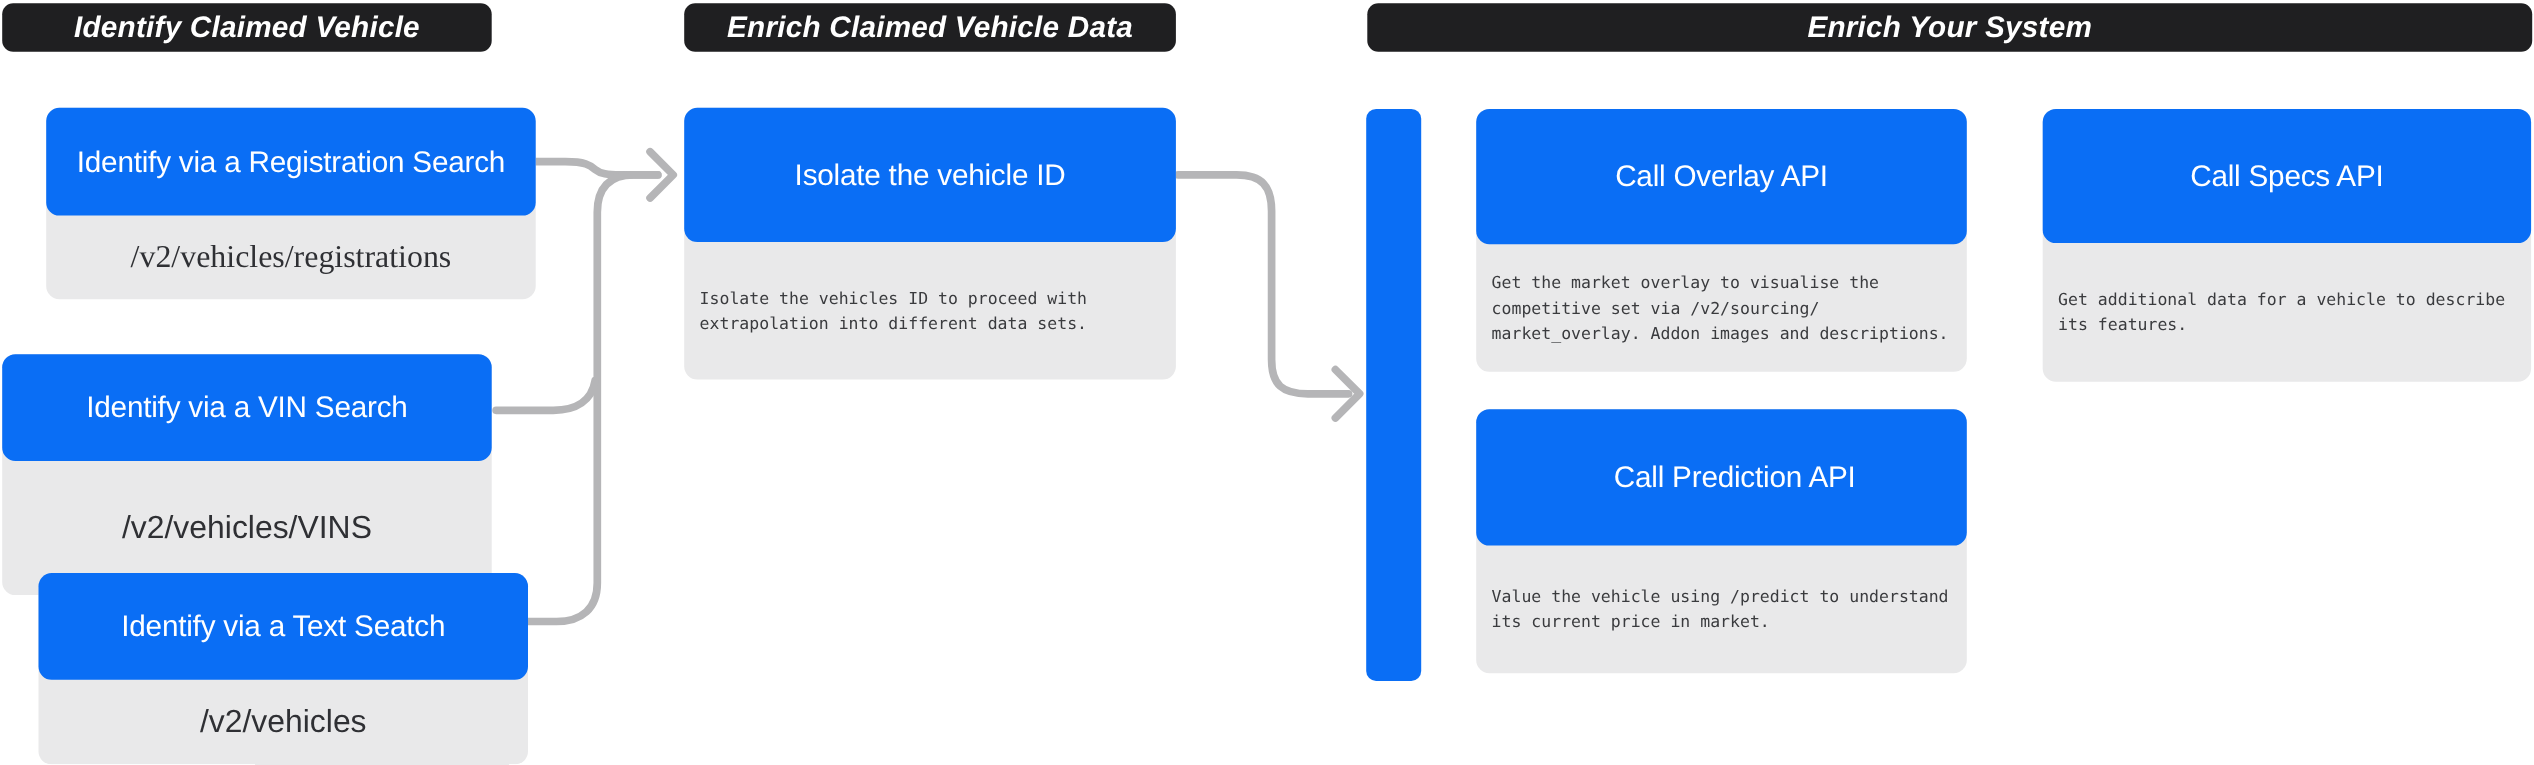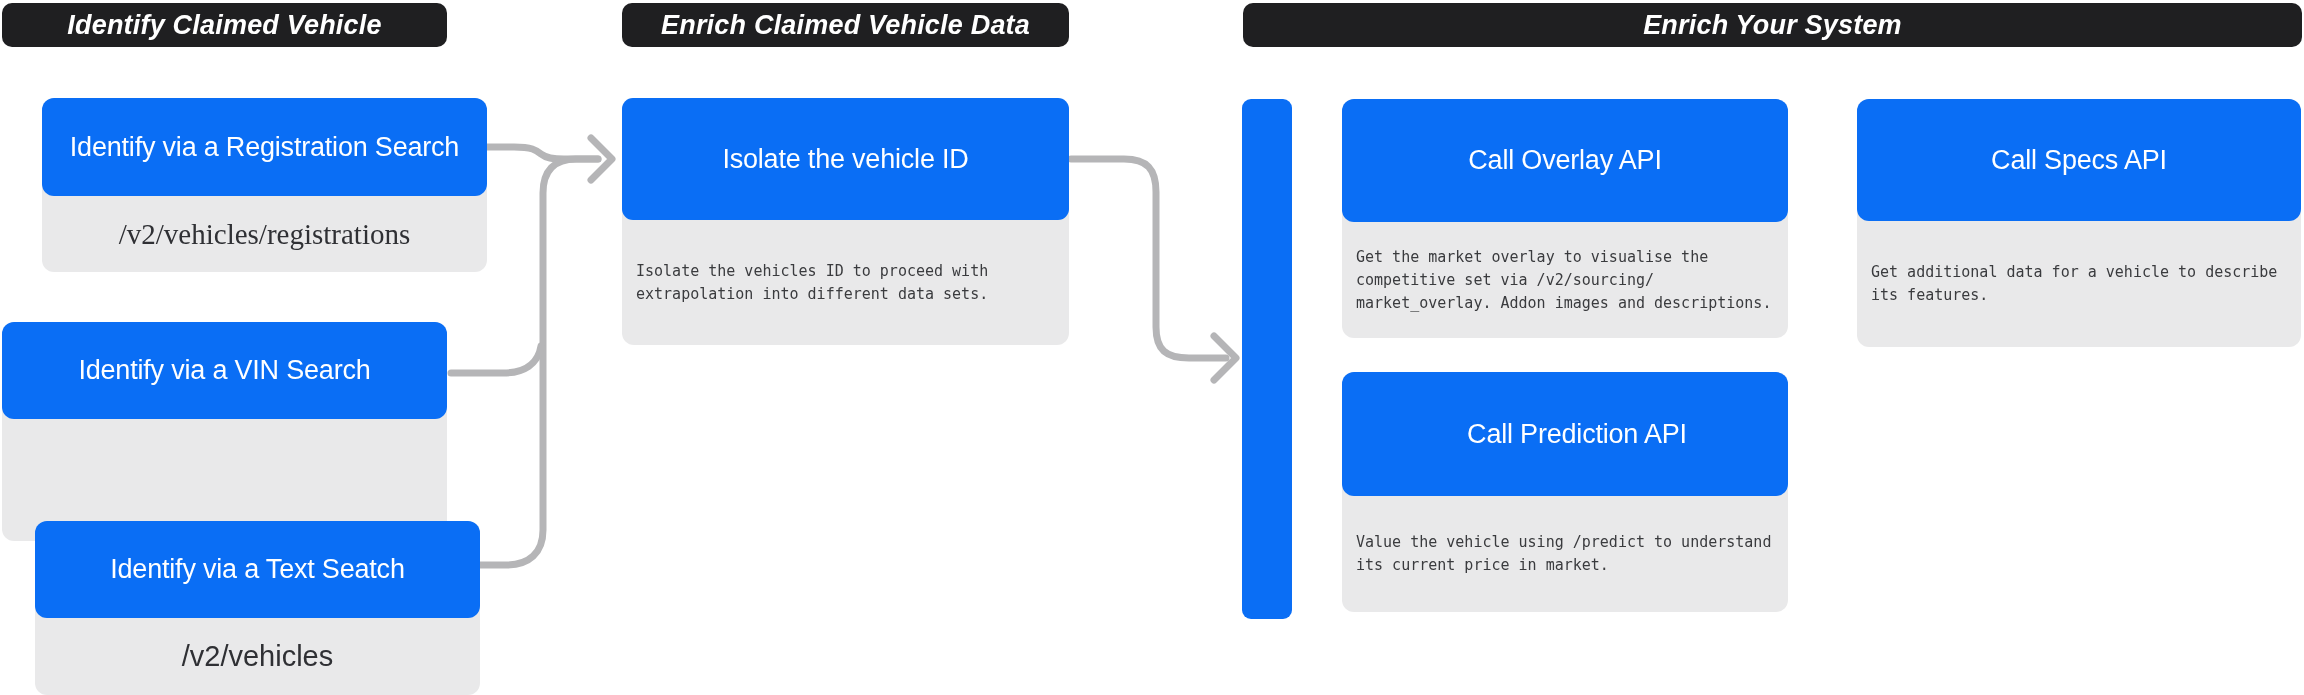--- a/index.html
+++ b/index.html
@@ -30,21 +30,21 @@
   .strip.endpoint{justify-content:center;font-size:29px;color:#2f3034;}
   .strip.desc{
     justify-content:flex-start;padding:0 14px;box-sizing:border-box;
     font-family:"DejaVu Sans Mono",monospace;font-size:15px;line-height:23px;
     color:#3a3b3e;white-space:pre-line;text-align:left;
   }
 
   .pos-reg{left:2px;top:98px;width:445px;height:174px;margin-left:40px;}   .pos-reg .blue{height:98px;}  .pos-reg .strip{top:98px;font-family:Liberation Serif, serif;}
   .pos-vin{left:2px;top:322px;width:445px;height:219px;}  .pos-vin .blue{height:97px;}  .pos-vin .strip{top:97px;}
   .pos-txt{left:2px;top:521px;width:445px;height:174px;margin-left:33px;}  .pos-txt .blue{height:97px;}  .pos-txt .strip{top:97px;}
-  .pos-iso{left:622px;top:98px;width:447px;height:247px;} .pos-iso .blue{height:122px;border-radius:11px;} .pos-iso .strip{top:122px;}
+  .pos-iso{left:622px;top:98px;width:447px;height:247px;} .pos-iso .blue{height:122px;} .pos-iso .strip{top:122px;}
   .pos-ovl{left:1342px;top:99px;width:446px;height:239px;}.pos-ovl .blue{height:123px;} .pos-ovl .strip{top:123px;}
   .pos-prd{left:1342px;top:372px;width:446px;height:240px;}.pos-prd .blue{height:124px;padding-left:24px;}.pos-prd .strip{top:124px;}
   .pos-spc{left:1857px;top:99px;width:444px;height:248px;}.pos-spc .blue{height:122px;} .pos-spc .strip{top:122px;}
 
   .vbar{position:absolute;left:1242px;top:99px;width:50px;height:520px;border-radius:9px;background:var(--accent,#0a6ef5);}
 </style>
 </head>
 <body>
 
 <div class="stage">
@@ -64,20 +64,21 @@
 
   <div class="card pos-reg">
     <div class="gray"></div>
     <div class="blue">Identify via a Registration Search</div>
     <div class="strip endpoint">/v2/vehicles/registrations</div>
   </div>
 
   <div class="card pos-vin">
     <div class="gray"></div>
     <div class="blue">Identify via a VIN Search</div>
+    <div class="strip endpoint">/v2/vehicles/VINS</div>
   </div>
 
   <div class="card pos-txt">
     <div class="gray"></div>
     <div class="blue">Identify via a Text Seatch</div>
     <div class="strip endpoint">/v2/vehicles</div>
   </div>
 
   <div class="card pos-iso">
     <div class="gray"></div>

